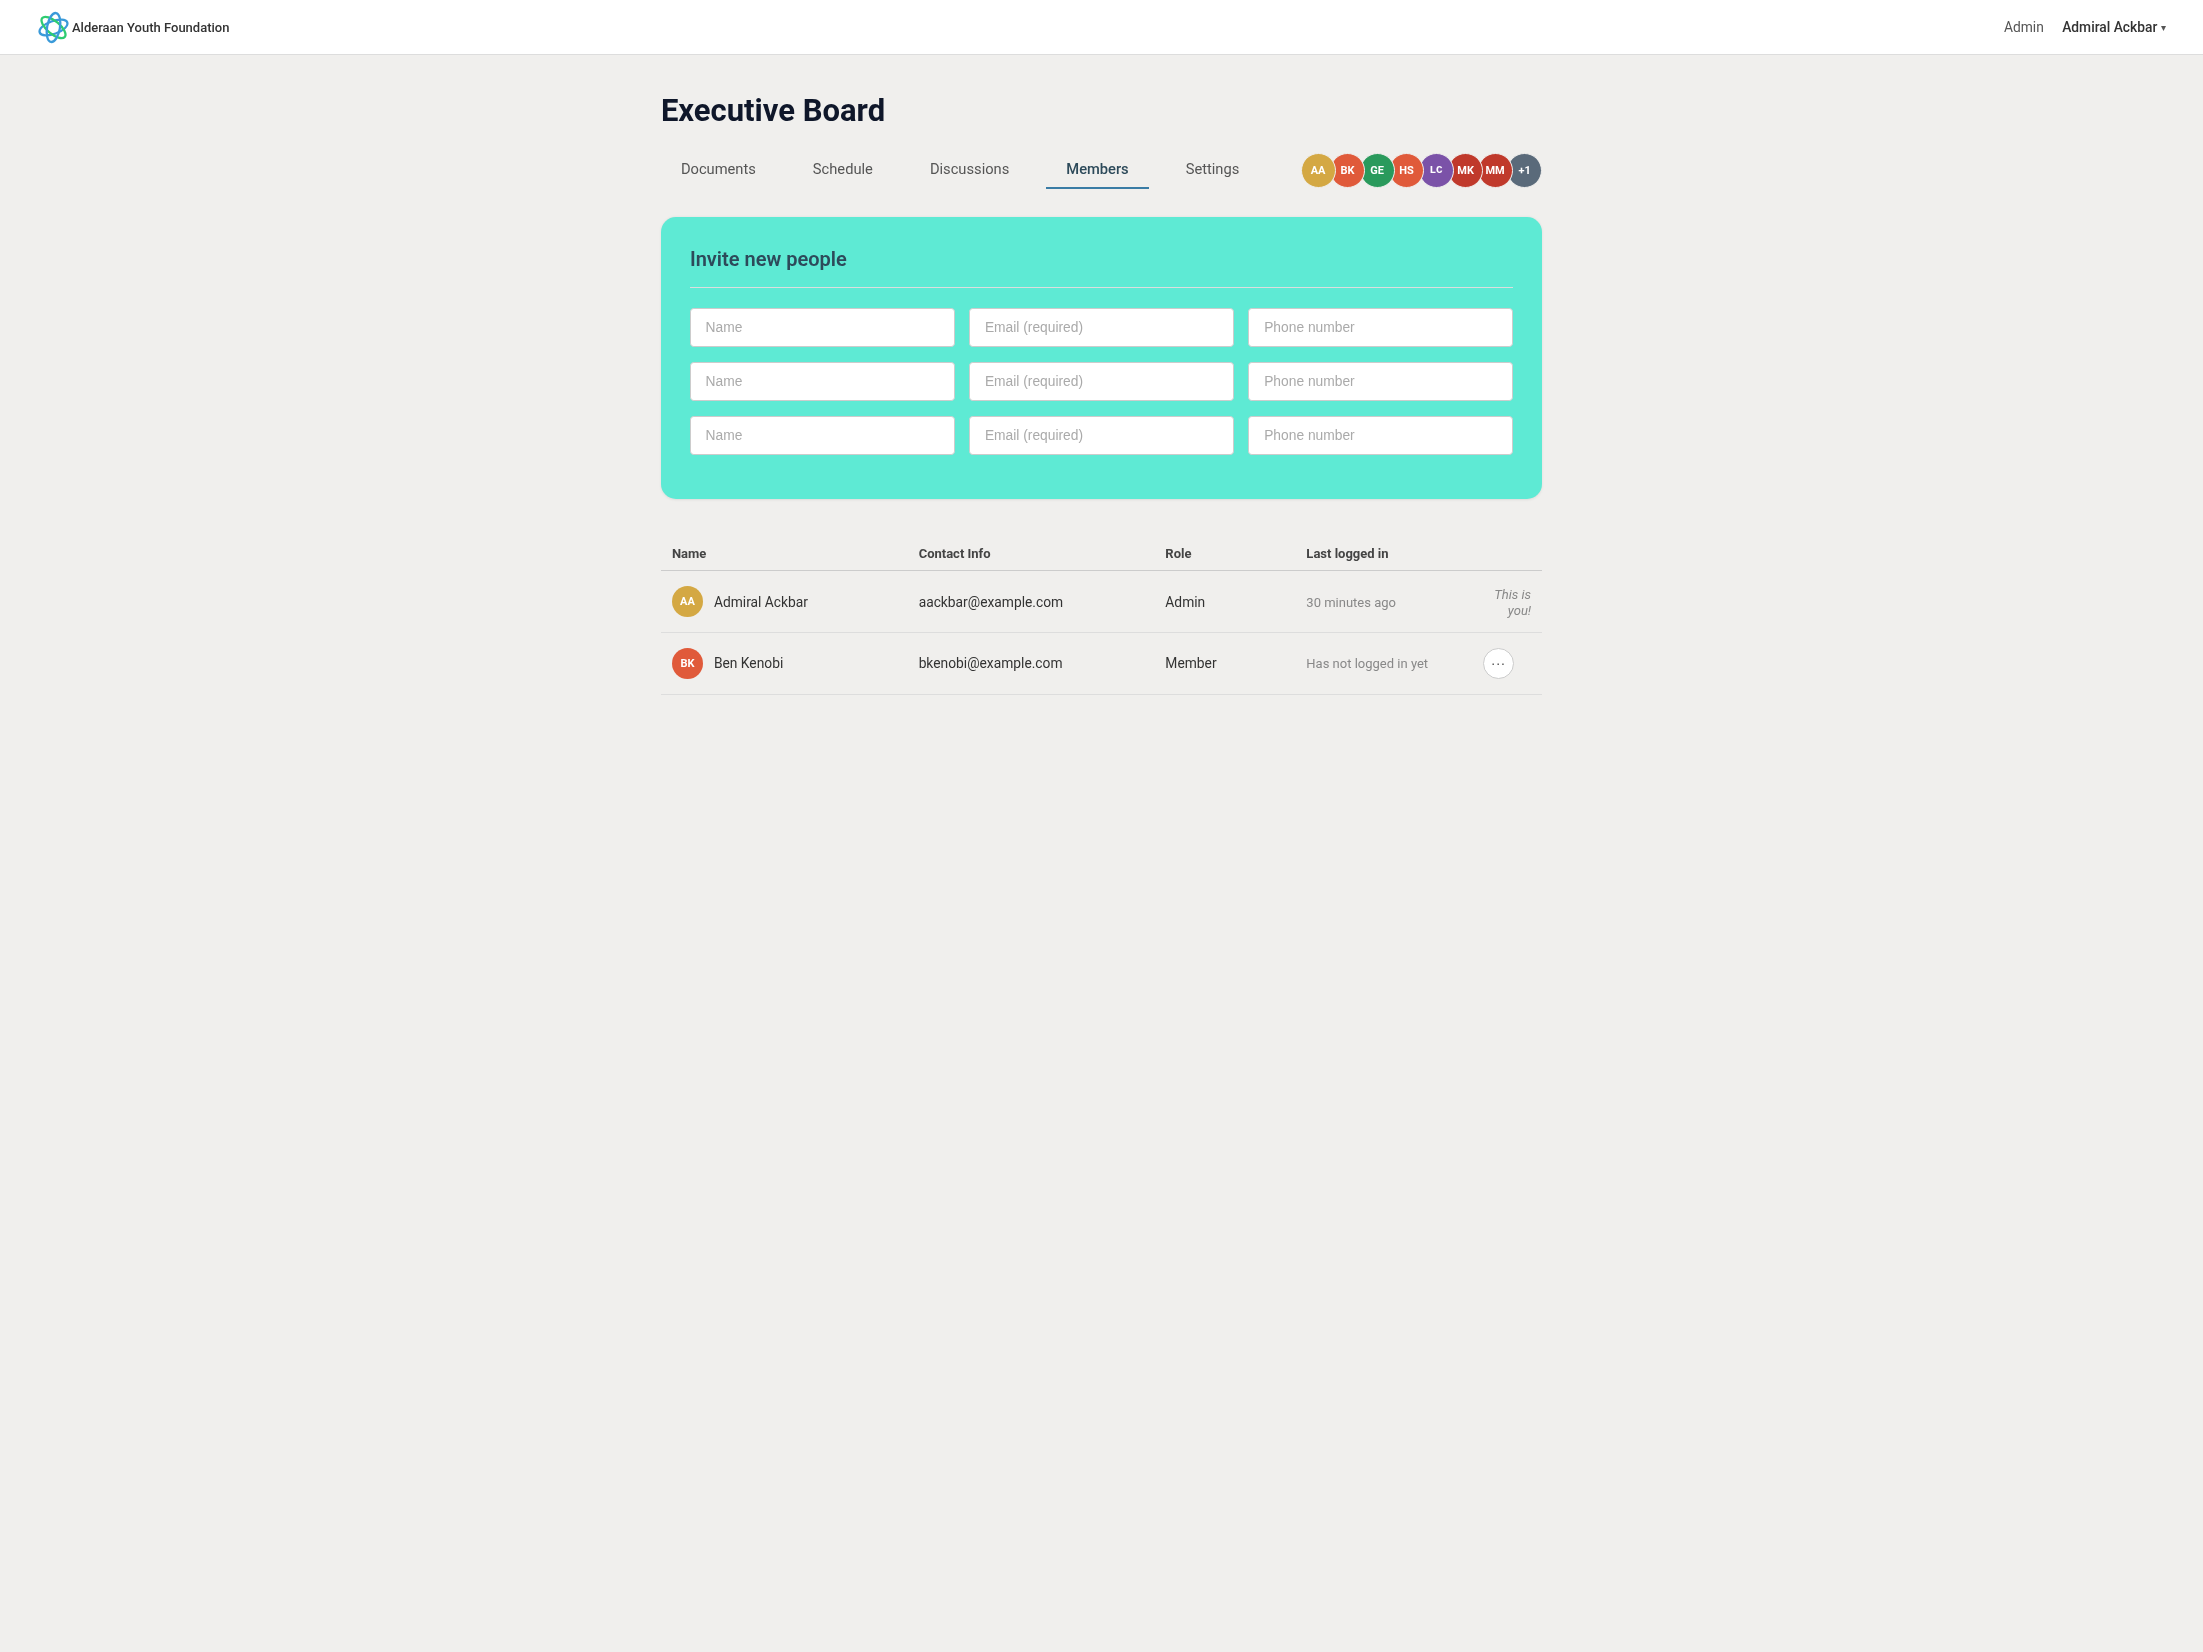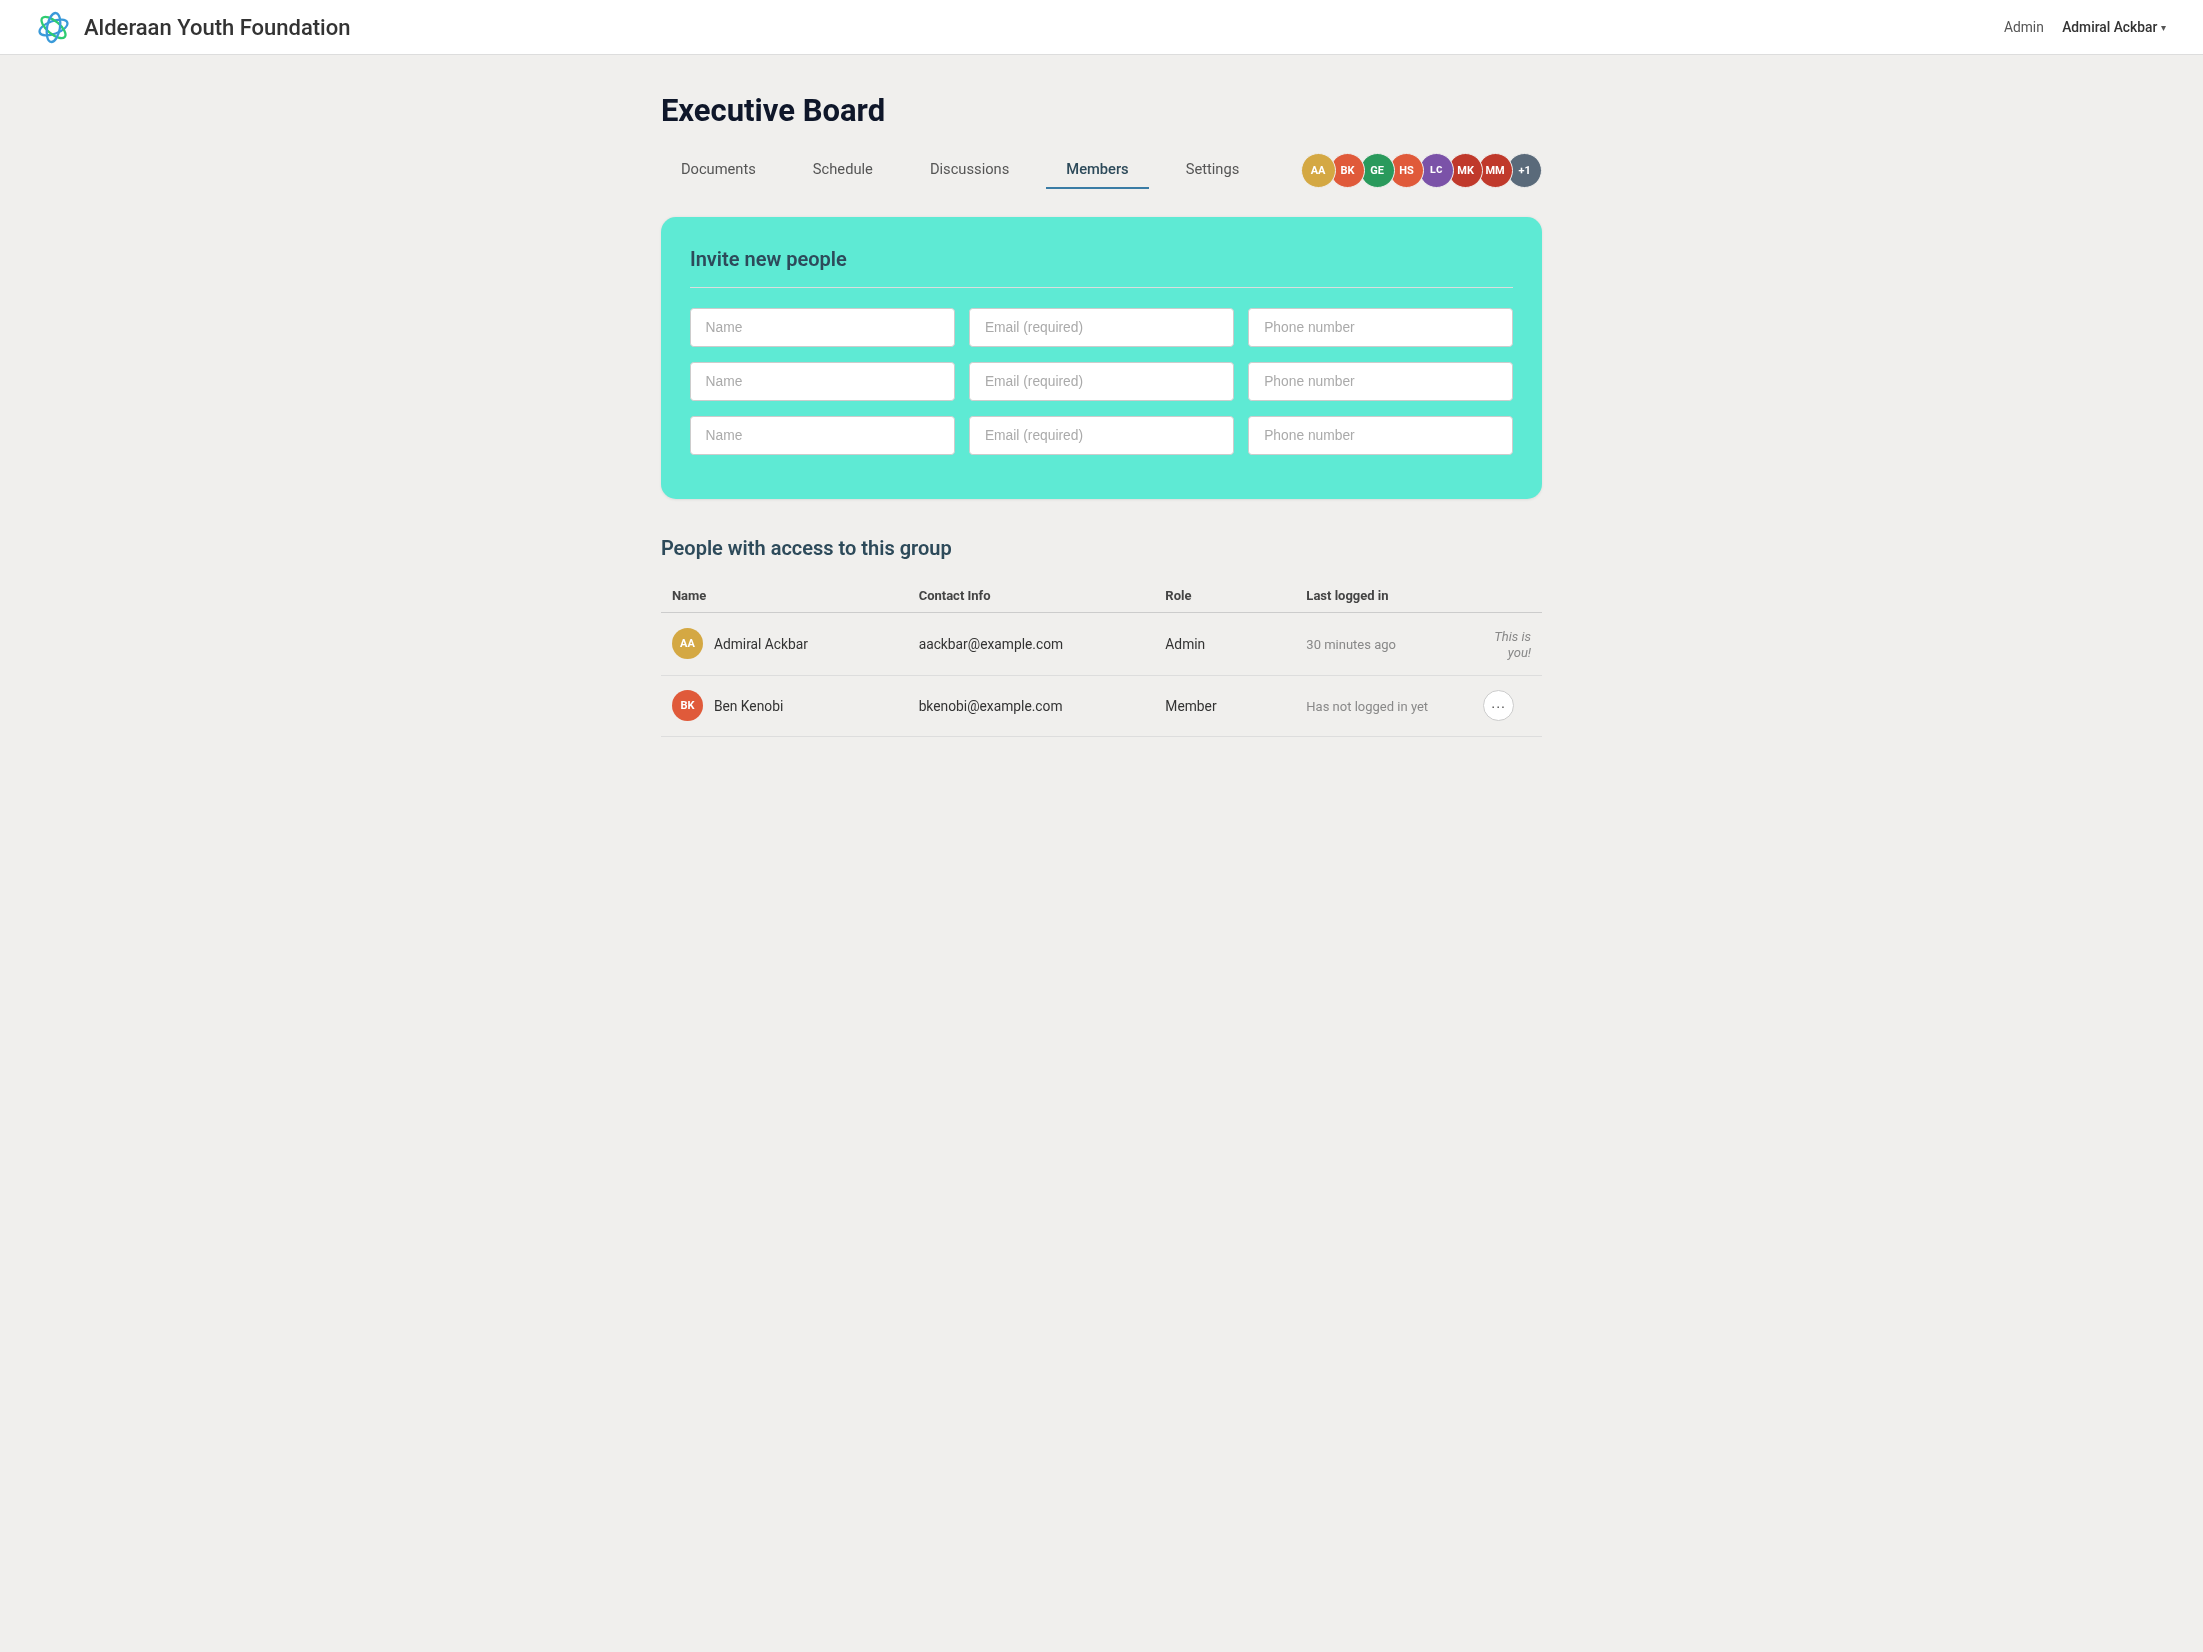--- a/index.html
+++ b/index.html
@@ -15,22 +15,22 @@
       border-bottom: 0.9px solid #ddd;
       display: flex;
       align-items: center;
       justify-content: space-between;
       padding: 0 37px;
       height: 55px;
     }
     .navbar-brand {
       display: flex;
       align-items: center;
-      gap: 14px;
-      font-size: 22px;
+      gap: 2px;
+      font-size: 13px;
       color: #333;
       font-weight: 500;
     }
     .brand-logo {
       width: 33px;
       height: 33px;
     }
     .navbar-right {
       display: flex;
       align-items: center;
@@ -317,21 +317,20 @@
     </div>
 
     <div class="invite-row">
       <input class="invite-input" type="text" placeholder="Name" style="">
       <input class="invite-input" type="email" placeholder="Email (required)" style="">
       <input class="invite-input" type="tel" placeholder="Phone number" style="">
     </div>
 
   </div>
 
-  <h2 class="people-section-title">People with access to this group</h2>
   <table class="people-table">
     <thead>
       <tr>
         <th class="col-name">Name</th>
         <th class="col-contact">Contact Info</th>
         <th class="col-role">Role</th>
         <th class="col-last">Last logged in</th>
         <th class="col-action"></th>
       </tr>
     </thead>

